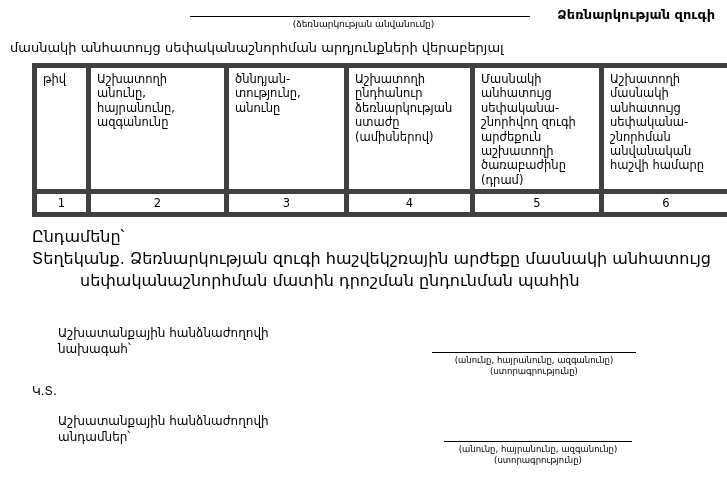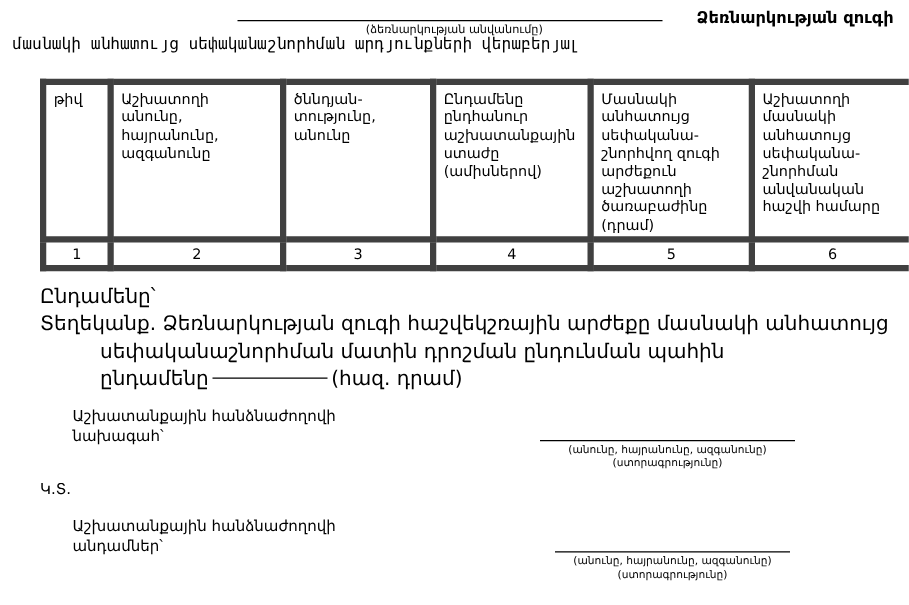--- a/index.html
+++ b/index.html
@@ -49,24 +49,23 @@
     position: absolute;
     left: 0;
     top: 19px;
     width: 727px;
     text-align: center;
     font-size: 9px;
   }
   .doc-title {
     position: absolute;
     left: 10px;
-    top: 28px;
+    top: 40px;
     font-size: 13px;
     white-space: nowrap;
-    font-family: Liberation Mono, monospace;
   }
 
   
   table.main {
     position: absolute;
     left: 32px;
     top: 63px;
     width: 658px;
     border-collapse: collapse;
     table-layout: fixed;
@@ -153,40 +152,39 @@
   </div>
   <div class="header-sub">(ձեռնարկության անվանումը)</div>
   <div class="doc-title">մասնակի անհատույց սեփականաշնորհման արդյունքների վերաբերյալ</div>
 
   <table class="main">
     <tbody>
         <tr>
       <td class="c1">թիվ</td>
       <td class="c2">Աշխատողի անունը, հայրանունը,  ազգանունը</td>
       <td class="c3">ծննդյան-տությունը, անունը</td>
-      <td class="c4">Ընդամենը ընդհանուր աշխատանքային ստաժը (ամիսներով)</td>
+      <td class="c4">Աշխատողի ընդհանուր ձեռնարկության ստաժը (ամիսներով)</td>
       <td class="c5">Մասնակի անհատույց սեփականա-շնորհվող զուգի արժեքուն աշխատողի ծառաբաժինը (դրամ)</td>
       <td class="c6">Աշխատողի մասնակի անհատույց սեփականա-շնորհման անվանական հաշվի  համարը</td>
     </tr>
     <tr>
       <td class="num">1</td>
       <td class="num">2</td>
       <td class="num">3</td>
       <td class="num">4</td>
       <td class="num">5</td>
       <td class="num">6</td>
     </tr>
   </tbody>
     </table>
 
   <div class="notes">
     <span class="l">Ընդամենը՝</span>
     <span class="l">Տեղեկանք. Ձեռնարկության զուգի հաշվեկշռային արժեքը մասնակի անհատույց</span>
     <span class="l ind" style="padding-left:48px">սեփականաշնորհման մատին դրոշման ընդունման պահին</span>
-    <span class="l" style="padding-left:48px"><span>ընդամենը</span><span class="rule-inline"></span><span>(հազ. դրամ)</span></span>
   </div>
 
   <div class="sig sig1">
     <span class="l">Աշխատանքային հանձնաժողովի</span>
     <span class="l">նախագահ՝</span>
   </div>
   <div class="sigline sigline1"></div>
   <div class="caption cap1">
     <span class="l">(անունը, հայրանունը, ազգանունը)</span>
     <span class="l">(ստորագրությունը)</span>

